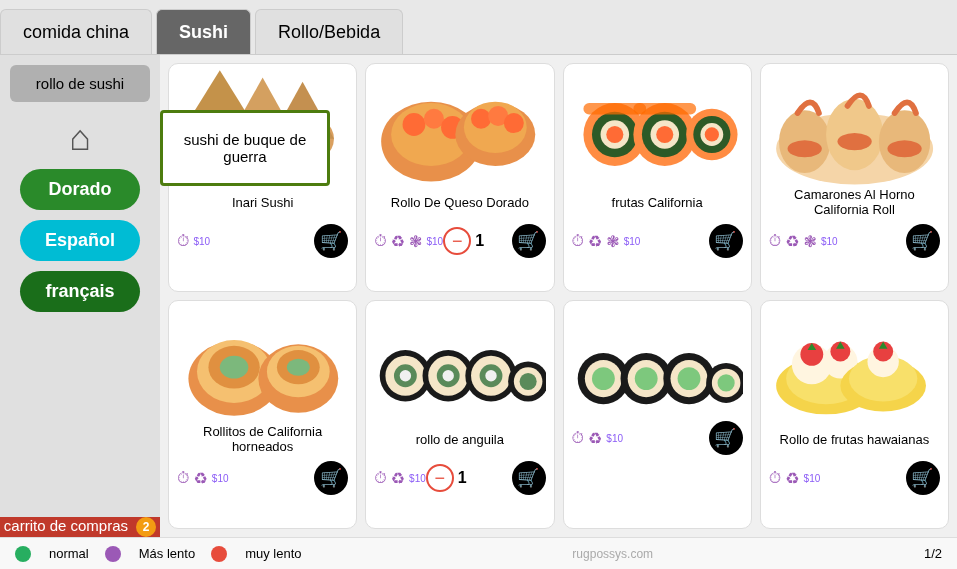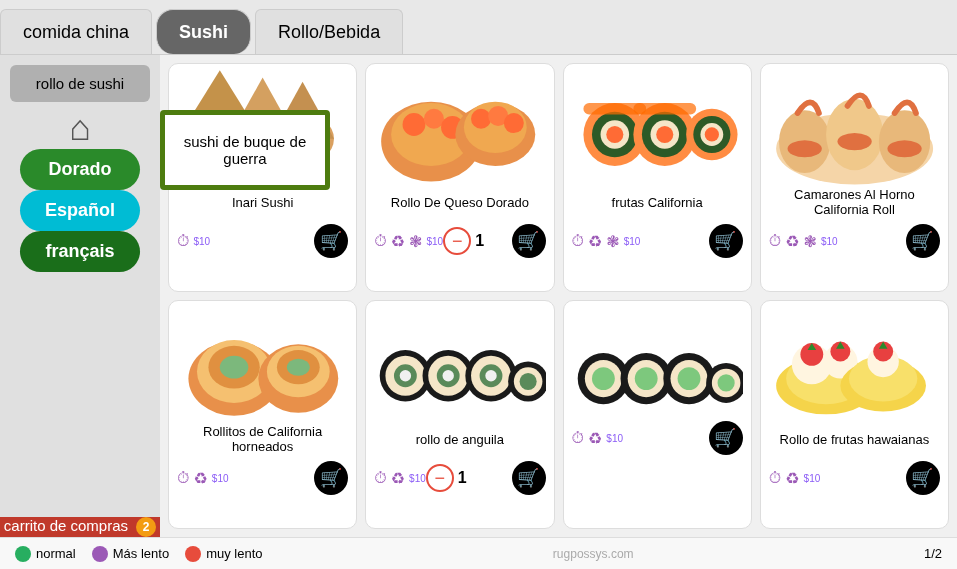--- a/index.html
+++ b/index.html
@@ -31,39 +31,38 @@
       border-radius: 6px 6px 0 0;
       margin-right: 4px;
       height: 45px;
       display: flex;
       align-items: center;
     }
     .tab.active {
       background: #666;
       color: white;
       font-weight: bold;
-      border-radius: 17px;
     }
 
     
     .main-area {
       display: flex;
       flex: 1;
       overflow: hidden;
     }
 
     
     .sidebar {
       width: 160px;
       background: #e0e0e0;
       display: flex;
       flex-direction: column;
       align-items: center;
       padding: 10px;
-      gap: 0;
+      gap: 10px;
       flex-shrink: 0;
       position: relative;
     }
 
     .sub-category-btn {
       width: 100%;
       padding: 10px;
       background: #d0d0d0;
       border: none;
       border-radius: 6px;
@@ -120,21 +119,21 @@
       font-weight: bold;
       margin-left: 4px;
     }
 
     
     .dropdown-menu {
       position: absolute;
       top: 55px;
       left: 160px;
       background: white;
-      border: 5px solid #4d7c0f;
+      border: 3px solid #4d7c0f;
       border-radius: 4px;
       z-index: 100;
       width: 170px;
       padding: 8px 0;
     }
     .dropdown-item {
       padding: 10px 16px;
       font-size: 15px;
       cursor: pointer;
       text-align: center;
@@ -244,21 +243,21 @@
       height: 32px;
     }
     .speed-indicators {
       display: flex;
       gap: 16px;
       align-items: center;
     }
     .speed-item {
       display: flex;
       align-items: center;
-      gap: 5px;
+      gap: 18px;
     }
     .speed-dot {
       width: 16px;
       height: 16px;
       border-radius: 50%;
     }
 
     
     .food-visual {
       width: 100%;

